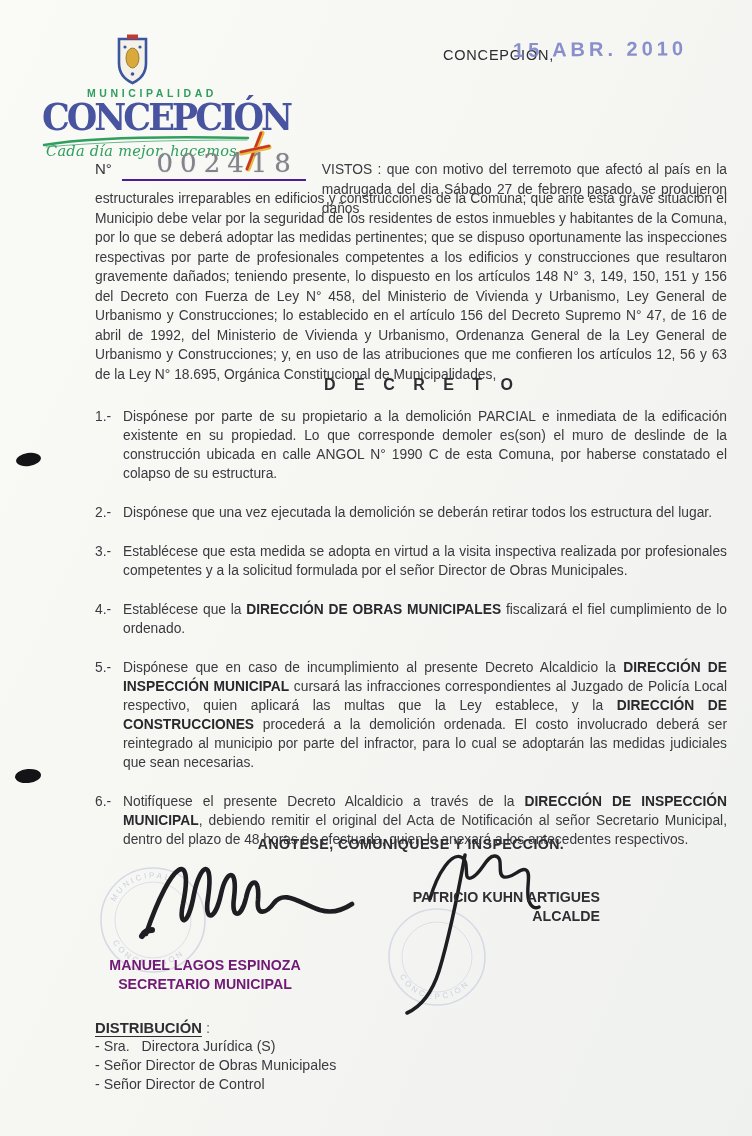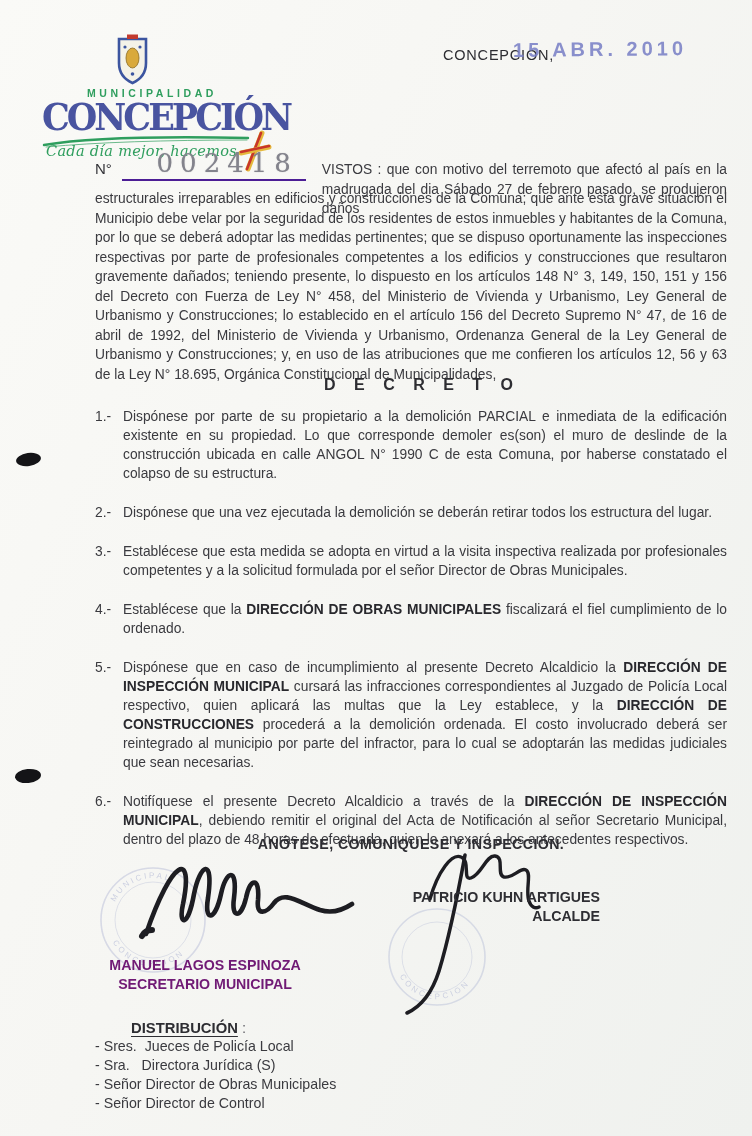--- a/index.html
+++ b/index.html
@@ -55,21 +55,21 @@
   .seal-right{left:381px;top:901px;}
   .sig{position:absolute;}
   .sig-left{left:128px;top:846px;}
   .sig-right{left:392px;top:843px;}
   .mayor-block{position:absolute;left:400px;top:888px;width:200px;text-align:right;
         font-weight:bold;font-size:14.2px;line-height:19px;color:#2e2e33;}
   .secretary-block{position:absolute;left:96px;top:956px;width:218px;text-align:center;
         font-weight:bold;font-size:14.2px;line-height:19px;color:#701a75;}
   
   .distribution{position:absolute;left:95px;top:1020px;width:400px;}
-  .dist-title{font-size:14.8px;font-weight:bold;color:#2d2d32;margin-left:36px;}
+  .dist-title{font-size:14.8px;font-weight:bold;color:#2d2d32;}
   .dist-title .t{text-decoration:underline;text-underline-offset:3px;}
   .dist-title .c{color:#6a6a70;font-weight:normal;}
   .dist-item{font-size:14.2px;line-height:18.6px;white-space:pre-wrap;margin-top:0.5px;}
   
   .punch{position:absolute;background:#141417;border-radius:50%;}
   .punch-1{left:16px;top:453px;width:25px;height:13px;transform:rotate(-8deg);}
   .punch-2{left:15px;top:769px;width:26px;height:14px;transform:rotate(-6deg);}
 </style>
 </head>
 <body>
@@ -184,21 +184,20 @@
     <div>MANUEL LAGOS ESPINOZA</div>
     <div>SECRETARIO MUNICIPAL</div>
   </div>
 
   <div class="distribution">
     <div class="dist-title">
       <span class="t">DISTRIBUCIÓN</span>
       <span class="c">:</span>
     </div>
     <div id="dist-list">
-        <div class="dist-item">- Sres.  Jueces de Policía Local</div>
         <div class="dist-item">- Sra.   Directora Jurídica (S)</div>
         <div class="dist-item">- Señor Director de Obras Municipales</div>
         <div class="dist-item">- Señor Director de Control</div>
       </div>
   </div>
 
   <div class="punch punch-1"></div>
   <div class="punch punch-2"></div>
 
 </div>

